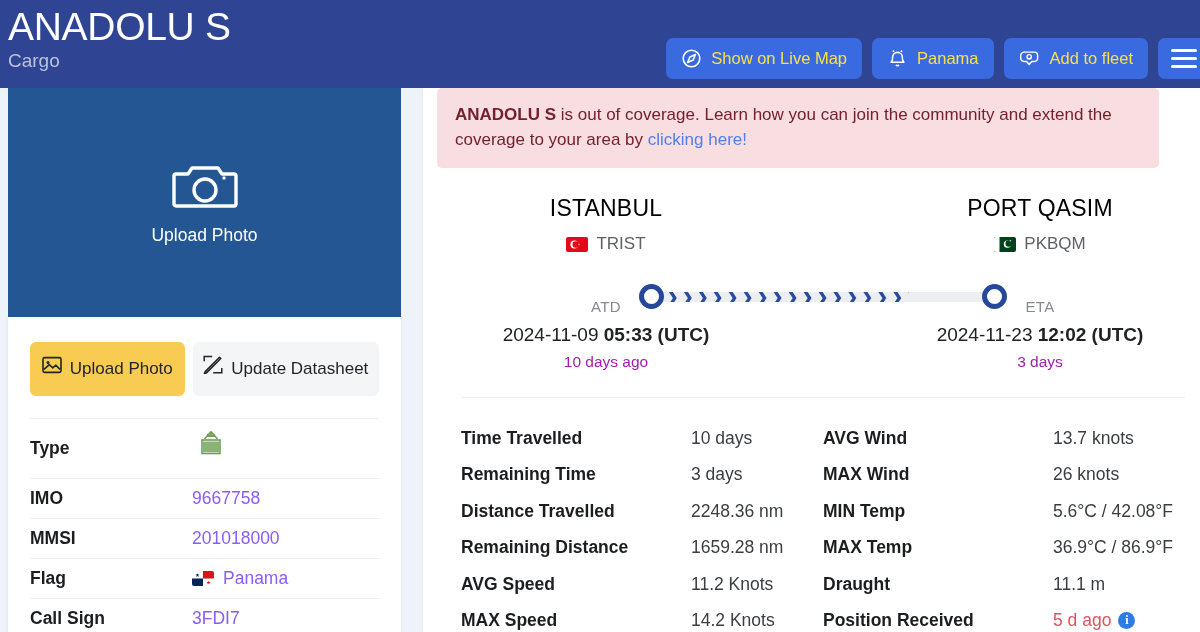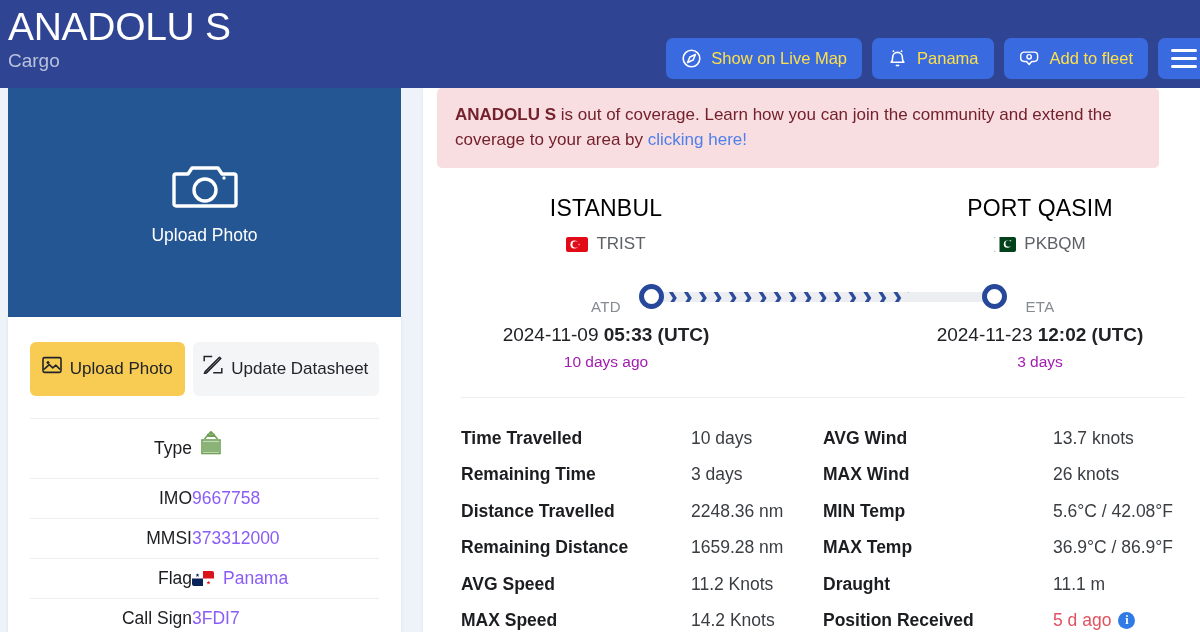--- a/index.html
+++ b/index.html
@@ -89,21 +89,21 @@
 
   .detail-row {
     display: flex; align-items: center;
     border-top: 1px solid #eceef1;
     min-height: 40px;
     padding: 9px 0;
   }
   .detail-row.tall { min-height: 54px; }
   .detail-key {
     width: 162px; flex: none;
-    font-size: 17.5px; font-weight: normal; color: #1c1d21; text-align: right;
+    font-size: 17.5px; font-weight: bold; color: #1c1d21;
   }
   .detail-val {
     font-size: 17.5px; color: #8b5cf6;
     display: flex; align-items: center; gap: 9px;
   }
 
   
   .flag { width: 22px; height: 15px; border-radius: 2px; display:block; }
 
   
@@ -302,21 +302,21 @@
         </div>
       </div>
 
       <div class="detail-row">
         <div class="detail-key">IMO</div>
         <div class="detail-val">9667758</div>
       </div>
 
       <div class="detail-row">
         <div class="detail-key">MMSI</div>
-        <div class="detail-val">373312000</div>
+        <div class="detail-val">201018000</div>
       </div>
 
       <div class="detail-row">
         <div class="detail-key">Flag</div>
         <div class="detail-val">
           <span>
             <svg class="flag" viewBox="0 0 22 15">
               <rect width="22" height="15" fill="#ffffff"></rect>
               <rect x="11" width="11" height="7.5" fill="#da121a"></rect>
               <rect y="7.5" width="11" height="7.5" fill="#072357"></rect>

